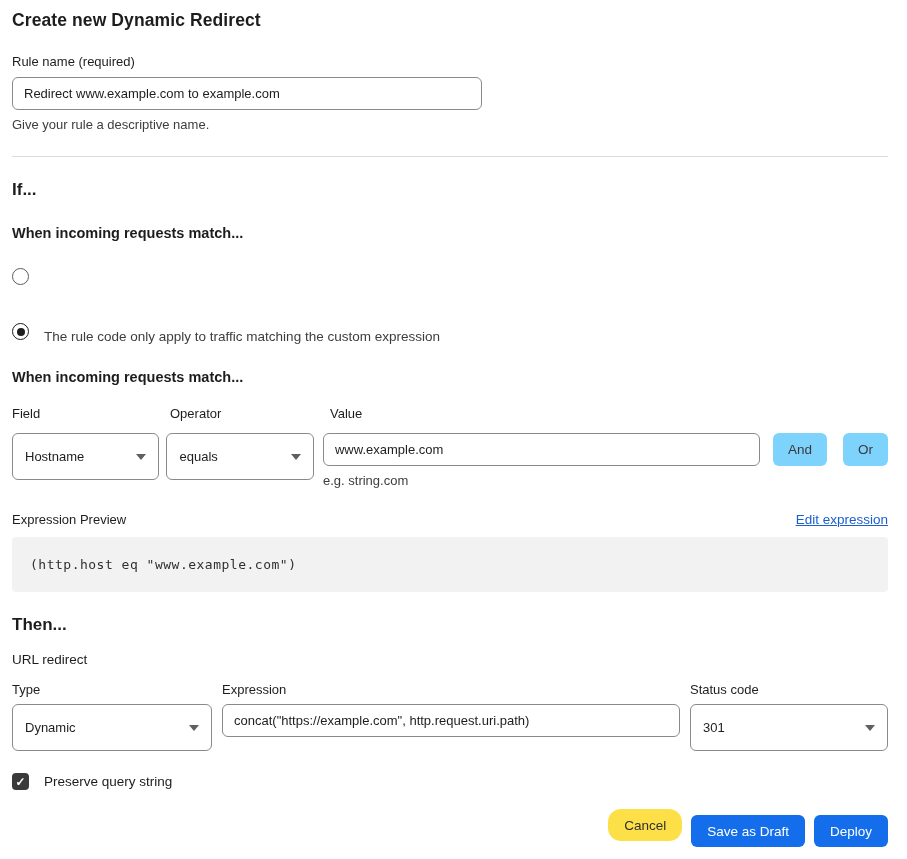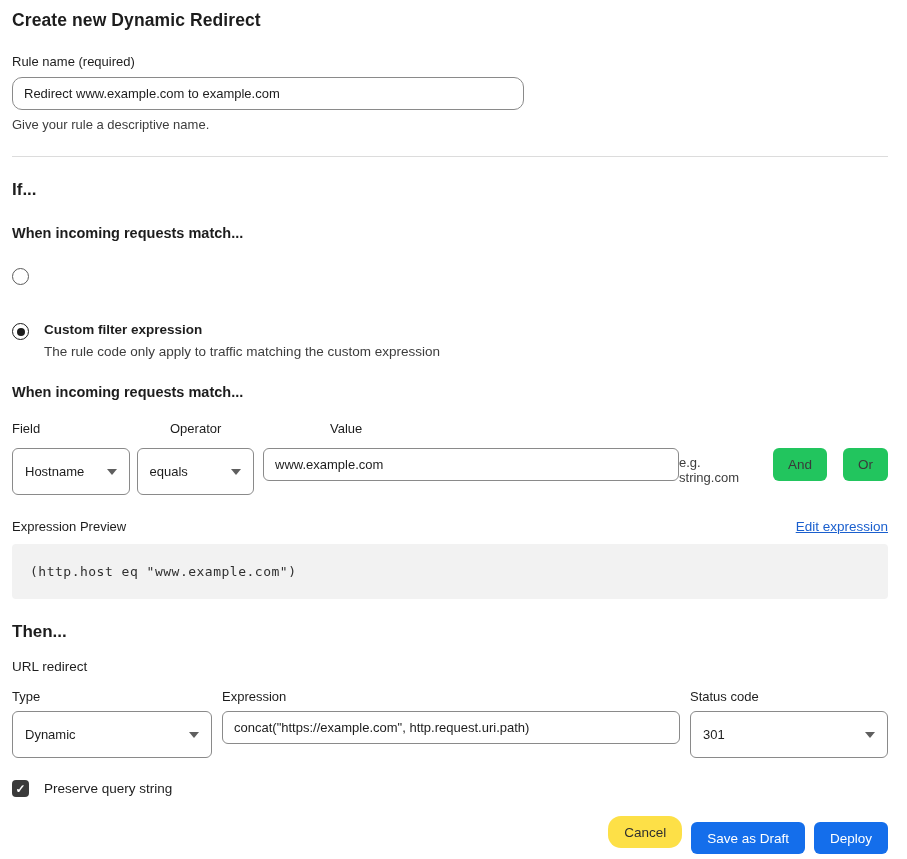--- a/index.html
+++ b/index.html
@@ -18,21 +18,21 @@
   .help-text { font-size: 13px; color: #3d3d3d; }
 
   .rule-name-section { margin-top: 23px; }
   .rule-name-section .field-label { margin-bottom: 8px; }
   .text-input {
     height: 33px; border: 1px solid #8a8a8a; border-radius: 6px;
     padding: 0 11px; font-size: 13px; color: #1d1d1d;
     font-family: "Liberation Sans", sans-serif; background: #fff;
     outline: none; display: block;
   }
-  .rule-name-input { width: 512px; border-radius: 10px; }
+  .rule-name-input { width: 470px; }
   .rule-name-section .help-text { margin-top: 7px; }
 
   hr.divider { border: none; border-top: 1px solid #dcdcdc; margin-top: 24px; }
 
   .if-heading, .then-heading { font-size: 17px; font-weight: 700; margin-top: 23px; }
   .match-heading { font-size: 14.5px; font-weight: 700; margin-top: 25px; }
 
   .radio-group { margin-top: 26px; }
   .radio-row { display: flex; align-items: flex-start; }
   .radio-row + .radio-row { margin-top: 37px; }
@@ -63,24 +63,24 @@
     font-size: 13px; color: #1d1d1d; cursor: pointer;
   }
   .chevron-down {
     width: 0; height: 0;
     border-left: 5px solid transparent; border-right: 5px solid transparent;
     border-top: 6px solid #5f5f5f;
   }
   .field-select { width: 151px; margin-right: 7px; }
   .operator-select { width: 151px; margin-right: 9px; }
   .value-input { width: 437px; }
-  .value-col { display: flex; }
+  .value-col { display: flex; flex-direction: column; }
   .value-hint { margin-top: 7px; font-size: 13px; color: #3d3d3d; }
   .chip-button {
-    height: 33px; border: none; border-radius: 6px; background: #22c55e;
+    height: 33px; border: none; border-radius: 6px; background: #7dd3fc;
     color: #3a3a3a; font-size: 13.5px; font-family: "Liberation Sans", sans-serif;
     cursor: pointer; padding: 0 15px;
   }
   .and-button { margin-left: 13px; }
   .or-button  { margin-left: 16px; }
 
   .preview-header { display: flex; justify-content: space-between; align-items: flex-end; margin-top: 24px; }
   .edit-link { font-size: 13.5px; color: #1a5fce; text-decoration: underline; cursor: pointer; }
   .code-block {
     margin-top: 10px; background: #f2f2f2; border-radius: 4px;
@@ -134,21 +134,20 @@
   <h2 class="if-heading">If...</h2>
   <h3 class="match-heading">When incoming requests match...</h3>
 
   <div class="radio-group">
     <div class="radio-row">
       <span class="radio-outer"></span>
     </div>
     <div class="radio-row checked">
       <span class="radio-outer"></span>
       <span class="radio-text">
-        <div class="radio-label">Custom filter expression</div>
         <div class="radio-desc">The rule code only apply to traffic matching the custom expression</div>
       </span>
     </div>
   </div>
 
   <h3 class="match-heading">When incoming requests match...</h3>
 
   <div class="builder">
     <div class="builder-labels">
       <div class="field-label">Field</div>

